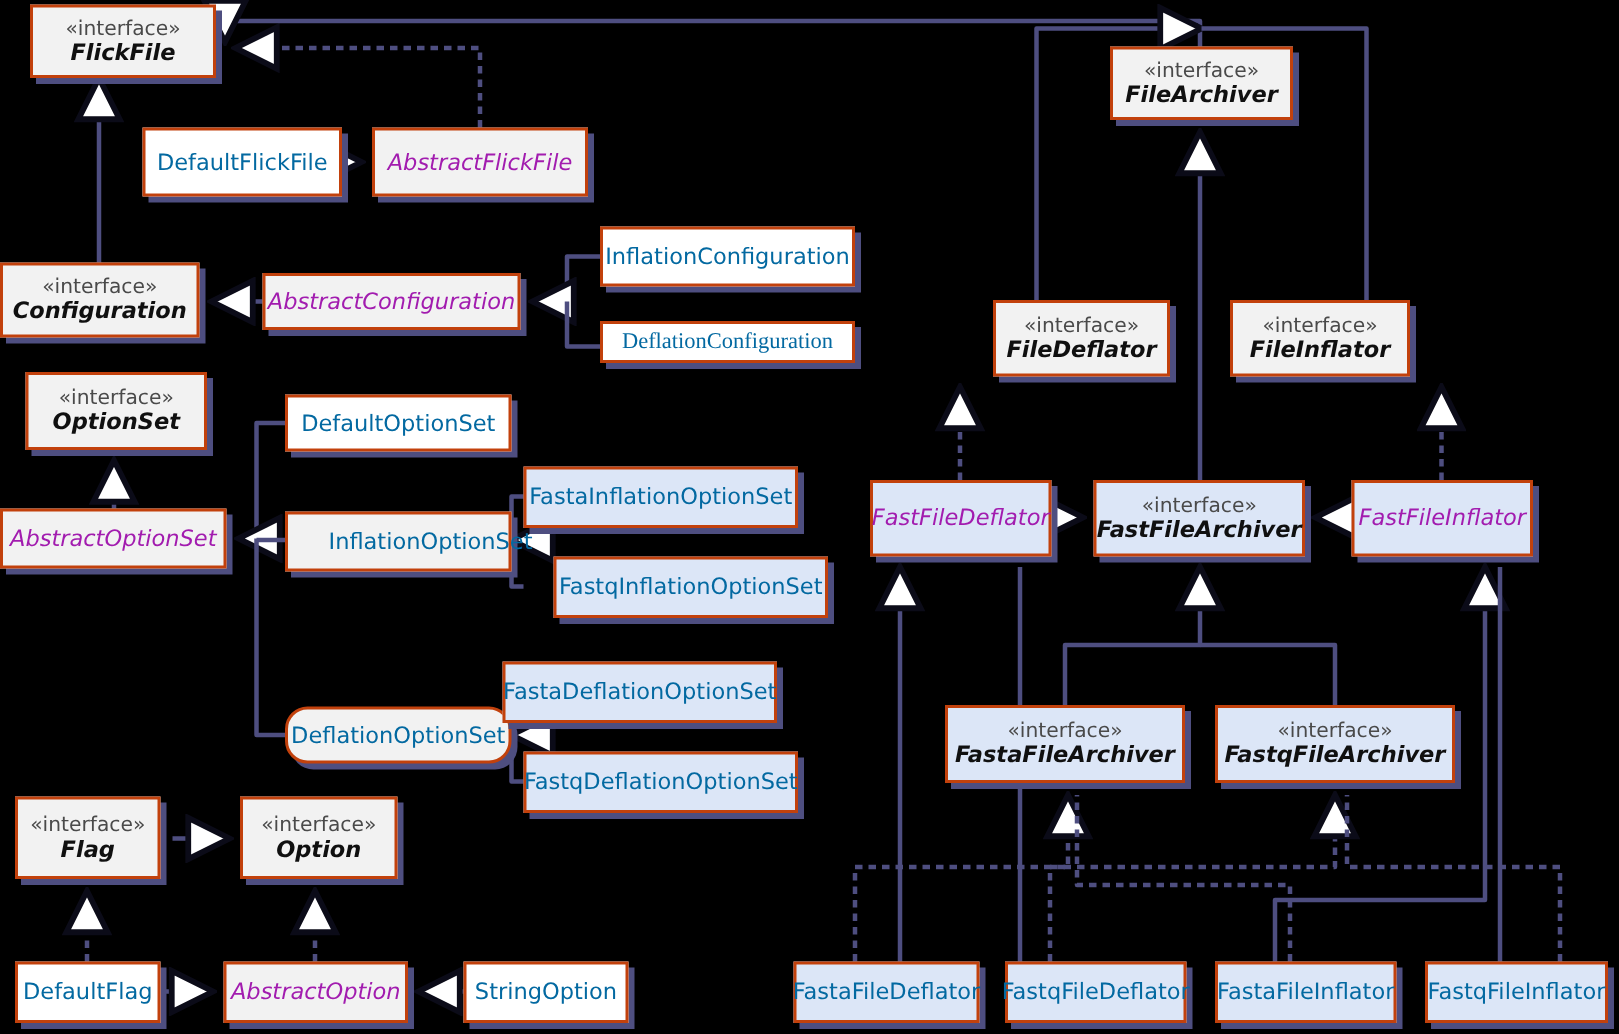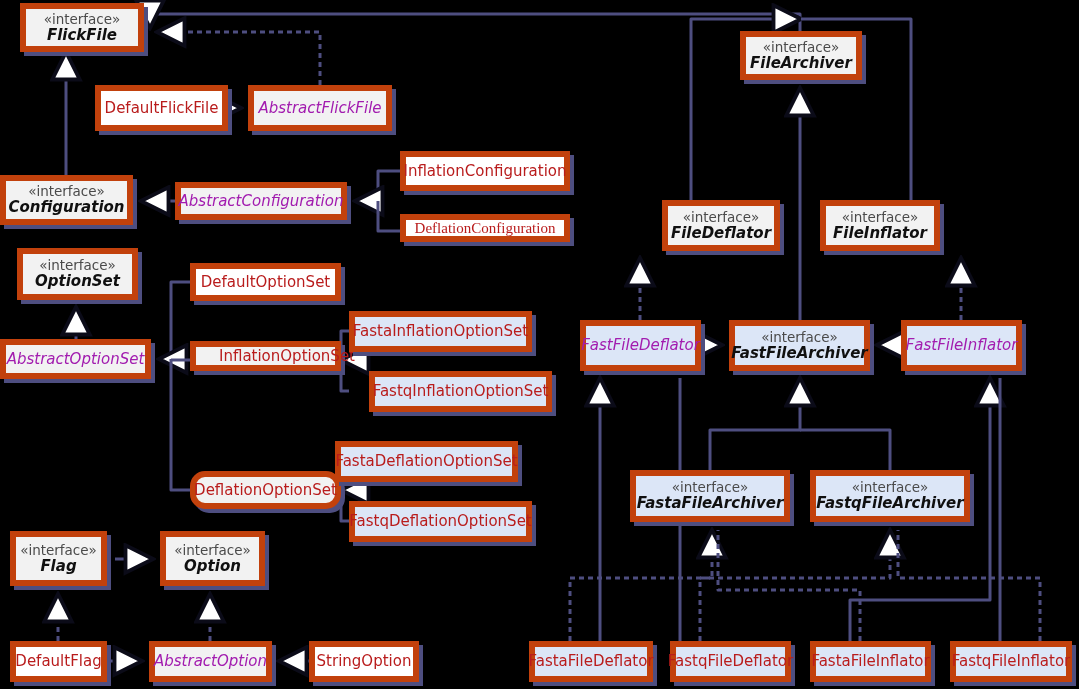--- a/index.html
+++ b/index.html
@@ -19,21 +19,21 @@
   #edges {
     position: absolute;
     left: 0; top: 0;
     width: 1079px;
     height: 689px;
     pointer-events: none;
   }
   .node {
     position: absolute;
     box-sizing: border-box;
-    border: 6px solid #c2410c;
+    border: 2px solid #c2410c;
     display: flex;
     flex-direction: column;
     align-items: center;
     justify-content: center;
     text-align: center;
     line-height: 1.12;
     box-shadow: 4px 4px 0 0 #4e4e80;
     z-index: 5;
   }
   .node.white   { background: #ffffff; }
@@ -46,21 +46,21 @@
     font-style: normal;
     letter-spacing: 0px;
   }
   .nm {
     font-size: 15px;
     color: #101010;
     text-align: center;
   }
   .nm.iface   { font-weight: bold; font-style: italic; }
   .nm.abst    { font-weight: normal; font-style: italic; color: #a21caf; }
-  .nm.plain   { font-weight: normal; font-style: normal; color: #b91c1c; }
+  .nm.plain   { font-weight: normal; font-style: normal; color: #0369a1; }
 </style>
 </head>
 <body>
 
 <div id="canvas">
 
   <svg id="edges" viewBox="0 0 1079 689" xmlns="http://www.w3.org/2000/svg">
     <defs>
       <marker id="hollowtri" viewBox="0 0 12 12" refX="11" refY="6" markerWidth="11" markerHeight="11" orient="auto-start-reverse">
         <path d="M 1 1 L 11 6 L 1 11 z" fill="#ffffff" stroke="#0b0b18" stroke-width="1.4"></path>
@@ -169,21 +169,21 @@
       <div class="node grey" style="left: 17px; top: 248px; width: 121px; height: 52px;">
         <div class="stereo">«interface»</div>
         <div class="nm iface">OptionSet</div>
       </div>
       <div class="node grey" style="left: 0px; top: 339px; width: 151px; height: 40px;">
         <div class="nm abst">AbstractOptionSet</div>
       </div>
       <div class="node white" style="left: 190px; top: 263px; width: 151px; height: 38px;">
         <div class="nm plain">DefaultOptionSet</div>
       </div>
-      <div class="node grey" style="left: 190px; top: 341px; width: 151px; height: 30px; padding-left: 43px;">
+      <div class="node grey" style="left: 190px; top: 341px; width: 151px; height: 40px; padding-left: 43px;">
         <div class="nm plain">InflationOptionSet</div>
       </div>
       <div class="node grey" style="left: 190px; top: 471px; width: 151px; height: 38px; border-radius: 15px;">
         <div class="nm plain">DeflationOptionSet</div>
       </div>
       <div class="node blue" style="left: 349px; top: 311px; width: 183px; height: 41px;">
         <div class="nm plain">FastaInflationOptionSet</div>
       </div>
       <div class="node blue" style="left: 349px; top: 371px; width: 183px; height: 41px; margin-left: 20px;">
         <div class="nm plain">FastqInflationOptionSet</div>

